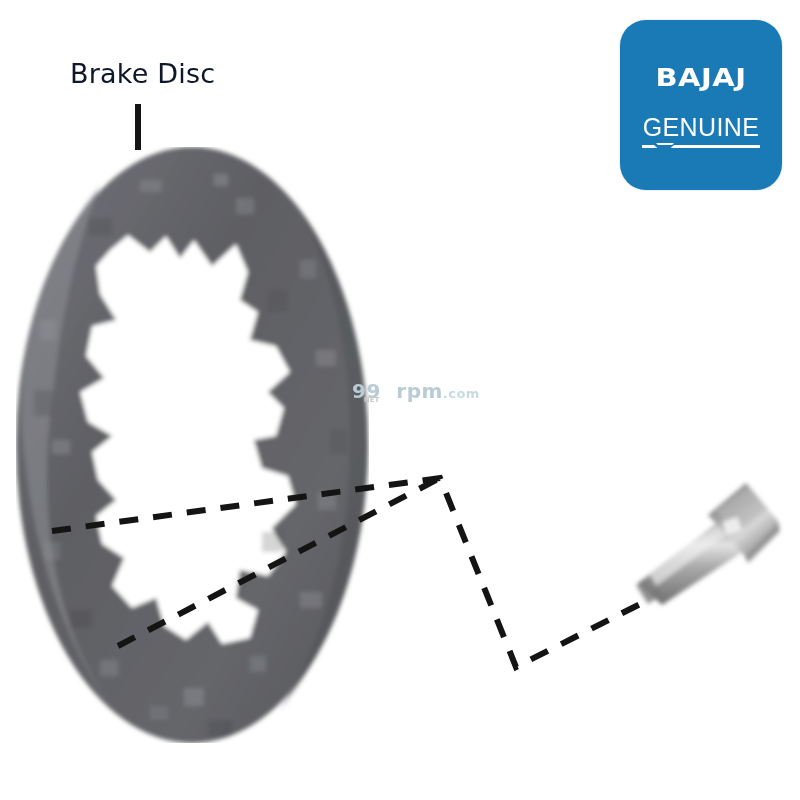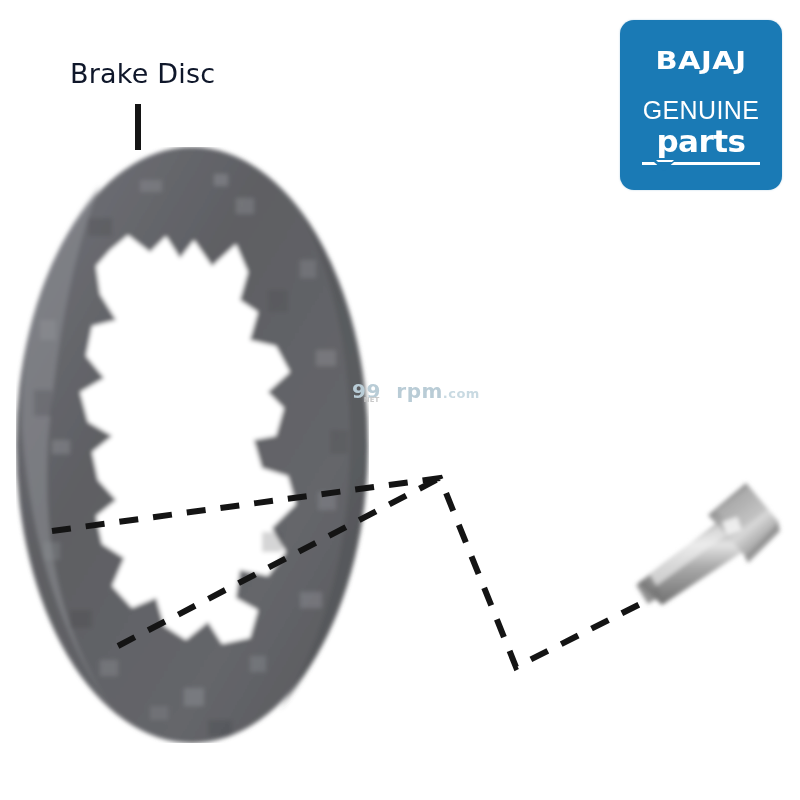--- a/index.html
+++ b/index.html
@@ -96,21 +96,21 @@
   }
 
   
   #brand-logo {
     position: absolute;
     left: 620px;
     top: 20px;
     width: 162px;
     height: 170px;
     background: #1a7ab5;
-    border-radius: 14px;
+    border-radius: 26px;
     box-shadow: 0 0 2px rgba(120,170,200,0.55);
     display: flex;
     flex-direction: column;
     align-items: center;
     justify-content: center;
     overflow: hidden;
   }
   #brand-wordmark {
     color: #ffffff;
     font-family: "DejaVu Sans", sans-serif;
@@ -309,21 +309,20 @@
   <div id="watermark">
     <span>99</span><span class="wm-sub">NET</span><span>rpm</span><span class="wm-dom">.com</span>
   </div>
 
   <div id="part-label">Brake Disc</div>
   <div id="leader-line"></div>
 
   <div id="brand-logo">
     <div id="brand-wordmark">BAJAJ</div>
     <div id="brand-genuine">GENUINE</div>
-    <div id="brand-parts">parts</div>
     <div id="brand-underline-wrap">
       <div id="brand-underline"></div>
       <div id="brand-tick-inner"></div>
       <div id="brand-tick"></div>
     </div>
   </div>
 
 </div>
 
 </body></html>

